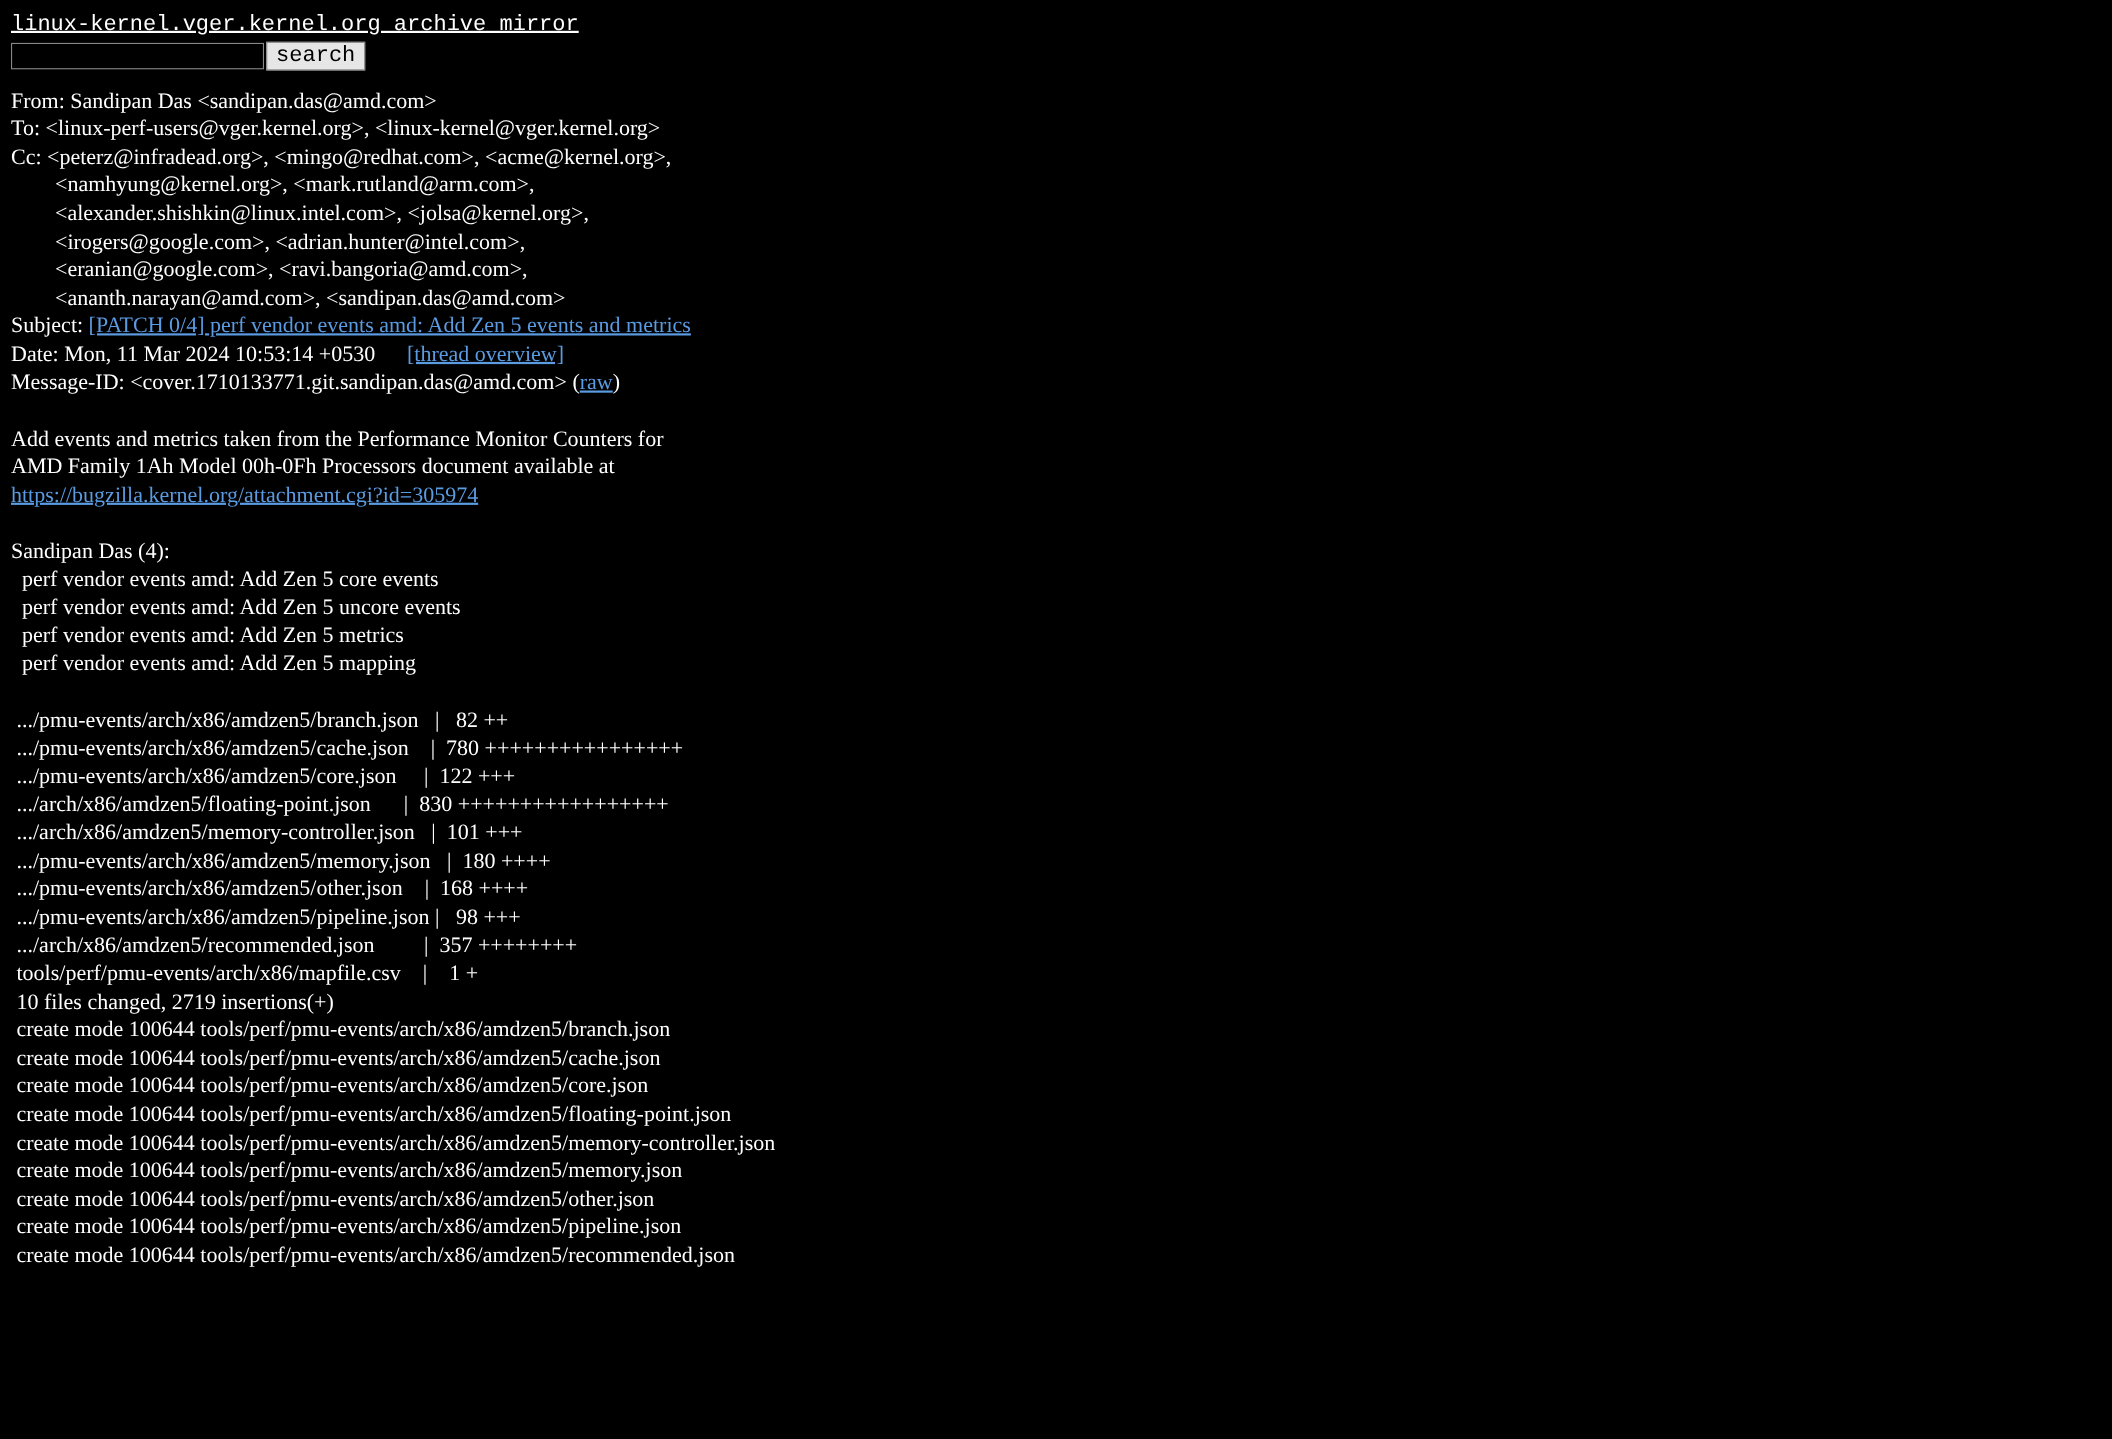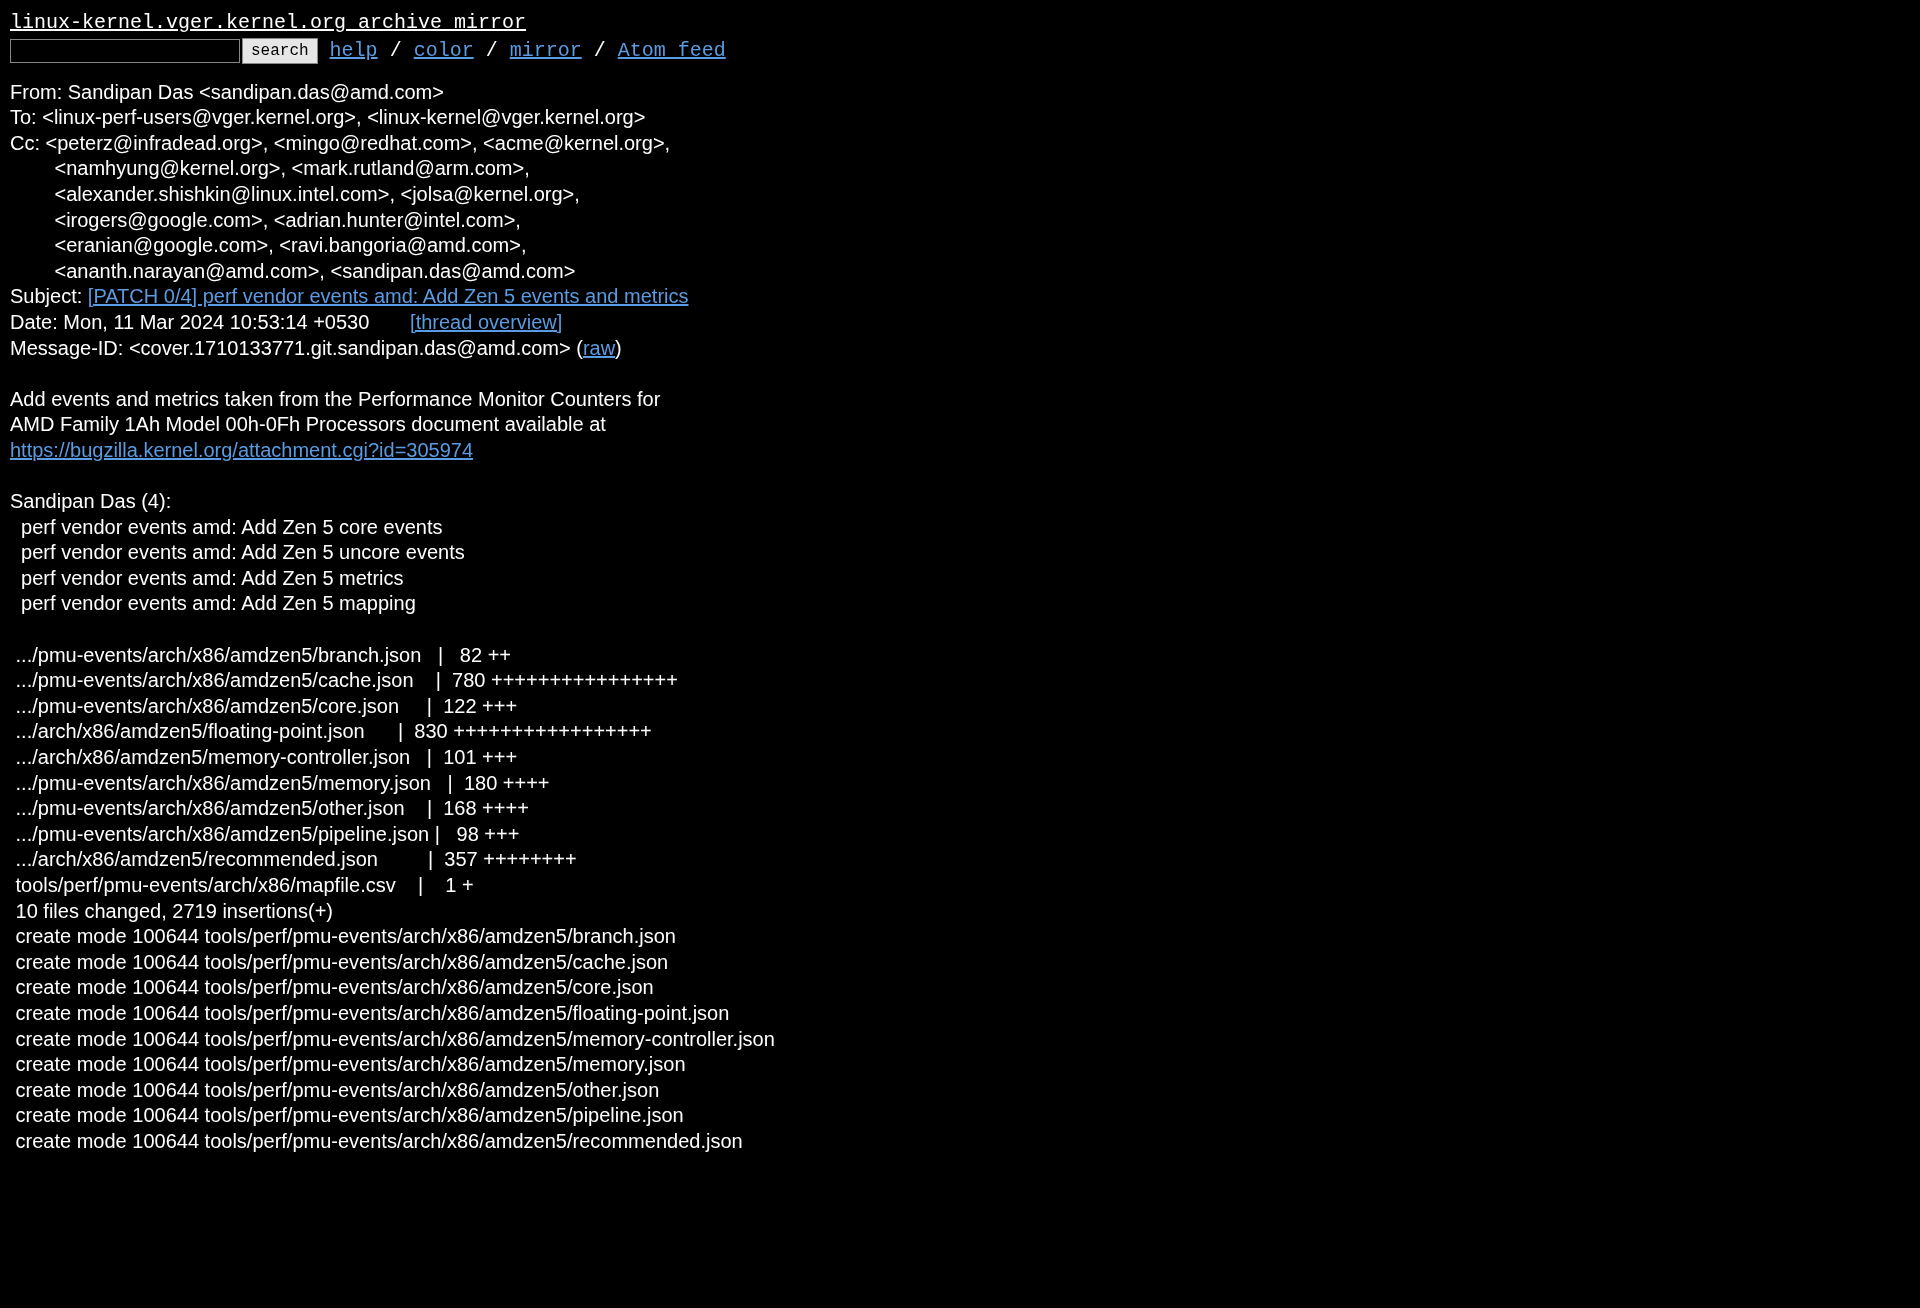--- a/index.html
+++ b/index.html
@@ -37,55 +37,46 @@
     color: #fff;
     font-family: inherit;
     font-size: 16px;
     padding: 0 4px;
   }
   .search-button {
     background: #e6e6e6;
     color: #000;
     border: 1px solid #888;
     font-family: inherit;
-    font-size: 16px;
+    font-size: 20px;
     height: 26px;
     padding: 0 8px;
     margin-left: 2px;
     cursor: pointer;
   }
   .nav-links {
     margin-left: 12px;
     color: #fff;
   }
   pre {
     margin: 0.8em 0 0 0;
     white-space: pre;
-    font-family: Liberation Sans, sans-serif;
+    font-family: Liberation Serif, serif;
   }
 </style>
 </head>
 <body>
 
 <div>
   <span class="title">linux-kernel.vger.kernel.org archive mirror</span>
 </div>
 
 <div class="search-row">
   <input class="search-input" type="text" style="">
   <button class="search-button">search</button>
-  <span class="nav-links">
-    <a class="link">help</a>
-    <span> / </span>
-    <a class="link">color</a>
-    <span> / </span>
-    <a class="link">mirror</a>
-    <span> / </span>
-    <a class="link">Atom feed</a>
-  </span>
 </div>
 
 <pre><span>From: </span><span>Sandipan Das &lt;sandipan.das@amd.com&gt;</span>
 <span>To: </span><span>&lt;linux-perf-users@vger.kernel.org&gt;, &lt;linux-kernel@vger.kernel.org&gt;</span>
 <span>Cc: </span><span>&lt;peterz@infradead.org&gt;, &lt;mingo@redhat.com&gt;, &lt;acme@kernel.org&gt;,</span>
 <span>	&lt;namhyung@kernel.org&gt;, &lt;mark.rutland@arm.com&gt;,</span>
 <span>	&lt;alexander.shishkin@linux.intel.com&gt;, &lt;jolsa@kernel.org&gt;,</span>
 <span>	&lt;irogers@google.com&gt;, &lt;adrian.hunter@intel.com&gt;,</span>
 <span>	&lt;eranian@google.com&gt;, &lt;ravi.bangoria@amd.com&gt;,</span>
 <span>	&lt;ananth.narayan@amd.com&gt;, &lt;sandipan.das@amd.com&gt;</span>

